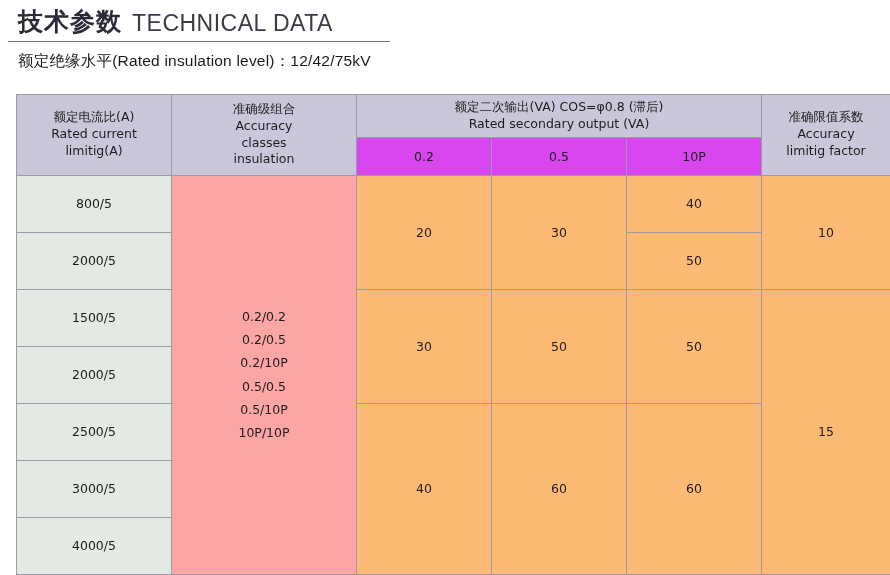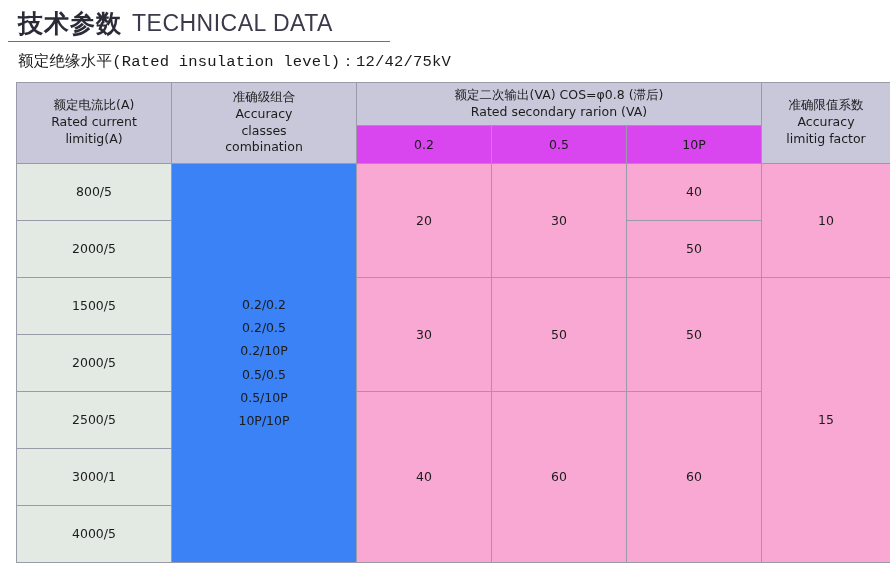--- a/index.html
+++ b/index.html
@@ -30,41 +30,41 @@
     border-bottom: 1.5px solid #6f6f84;
     padding-bottom: 3px;
     width: 372px;
   }
   .title-cn {
     font-size: 25px;
     font-weight: bold;
     letter-spacing: 1px;
     color: #2b2b38;
     line-height: 1.1;
-    font-family: Liberation Serif, serif;
+    font-family: Liberation Mono, monospace;
   }
   .title-en {
     font-size: 23px;
     color: #3a3a4a;
     letter-spacing: 0.5px;
     line-height: 1.15;
     padding-bottom: 1px;
   }
   
   .subtitle {
     margin-top: 9px;
     padding-left: 10px;
     font-size: 15.5px;
     color: #1a1a1a;
     letter-spacing: 0.2px;
-    font-family: Liberation Mono, monospace;
+    font-family: Liberation Sans, sans-serif;
   }
   
   .table-wrap {
-    margin-top: 10px;
+    margin-top: 22px;
     padding-left: 8px;
   }
   table.data {
     border-collapse: collapse;
     width: 874px;
     table-layout: fixed;
   }
   table.data td, table.data th {
     border: 1px solid #9a9aa8;
     text-align: center;
@@ -88,26 +88,26 @@
     height: 34px;
   }
   .cn {
     font-family: "DejaVu Sans", sans-serif;
   }
   .cell-current {
     background: #e3eae4;
     height: 54px;
   }
   .cell-plain {
-    background: #f9a8d4;
+    background: #fdba74;
   }
   .acc-list {
     line-height: 1.85;
     font-size: 12.5px;
-    background: #3b82f6;
+    background: #fca5a5;
   }
 </style>
 </head>
 <body>
 
 <div class="page">
 
   <div class="title-row">
     <div class="title-cn">技术参数</div>
     <div class="title-en">TECHNICAL DATA</div>
@@ -130,25 +130,25 @@
         <tr>
           <td class="hdr hdr-tall" rowspan="2">
             <div class="cn">额定电流比(A)</div>
             <div>Rated current</div>
             <div>limitig(A)</div>
           </td>
           <td class="hdr hdr-tall" rowspan="2">
             <div class="cn">准确级组合</div>
             <div>Accuracy</div>
             <div>classes</div>
-            <div>combination</div>
+            <div>insulation</div>
           </td>
           <td class="hdr" colspan="3">
             <div class="cn">额定二次输出(VA) COS=φ0.8 (滞后)</div>
-            <div>Rated secondary rarion (VA)</div>
+            <div>Rated secondary output (VA)</div>
           </td>
           <td class="hdr hdr-tall" rowspan="2">
             <div class="cn">准确限值系数</div>
             <div>Accuracy</div>
             <div>limitig factor</div>
           </td>
         </tr>
 
         <tr>
           <td class="hdr-sub">0.2</td>
@@ -190,21 +190,21 @@
         </tr>
 
         <tr>
           <td class="cell-current">2500/5</td>
           <td class="cell-plain" rowspan="3">40</td>
           <td class="cell-plain" rowspan="3">60</td>
           <td class="cell-plain" rowspan="3">60</td>
         </tr>
 
         <tr>
-          <td class="cell-current">3000/1</td>
+          <td class="cell-current">3000/5</td>
         </tr>
 
         <tr>
           <td class="cell-current">4000/5</td>
         </tr>
       </tbody>
     </table>
   </div>
 </div>
 

